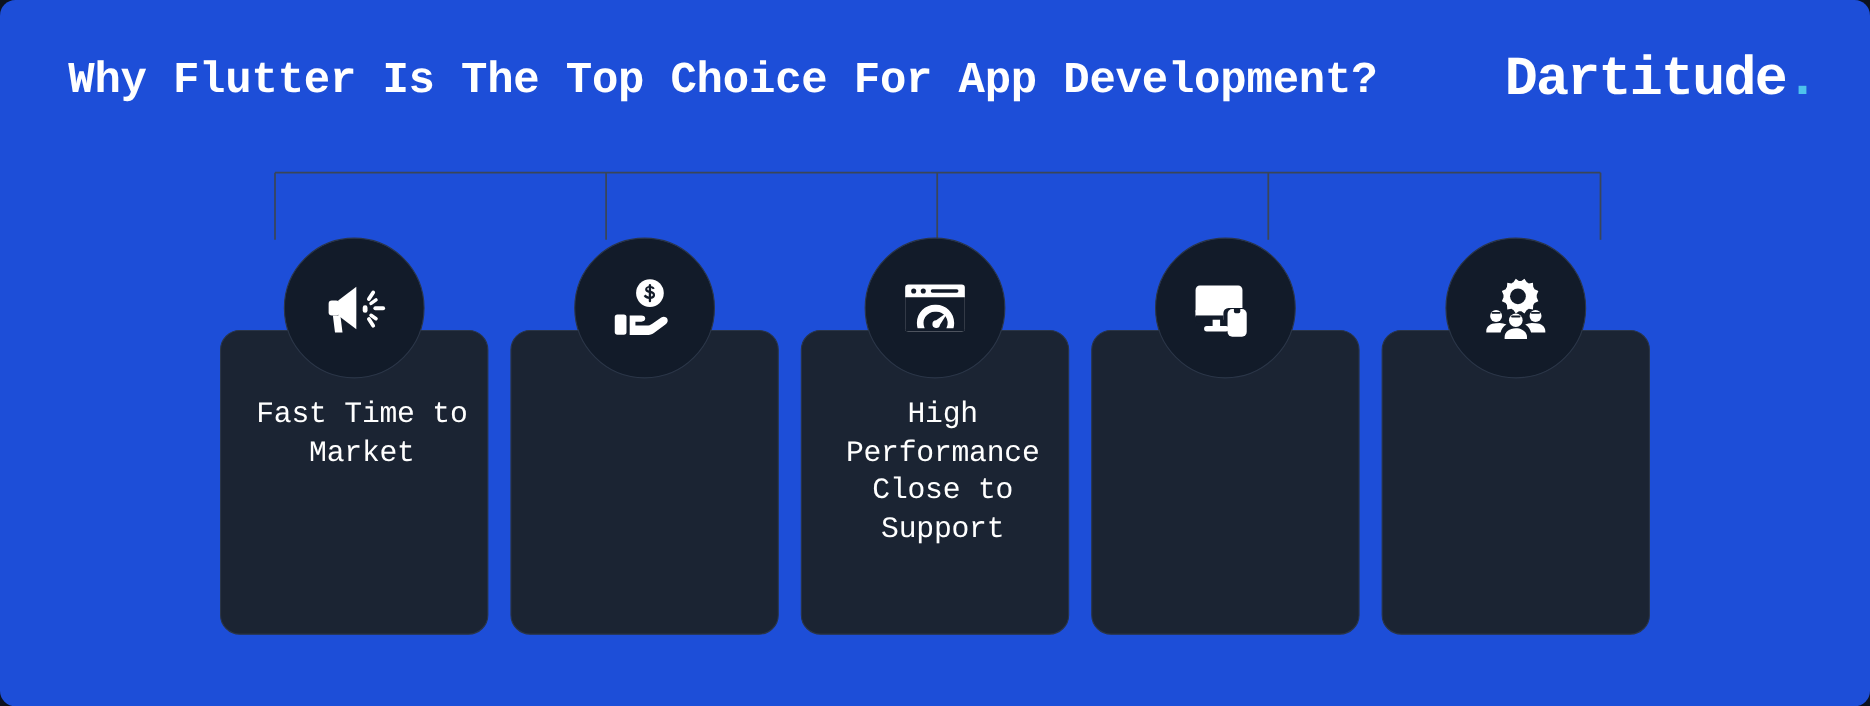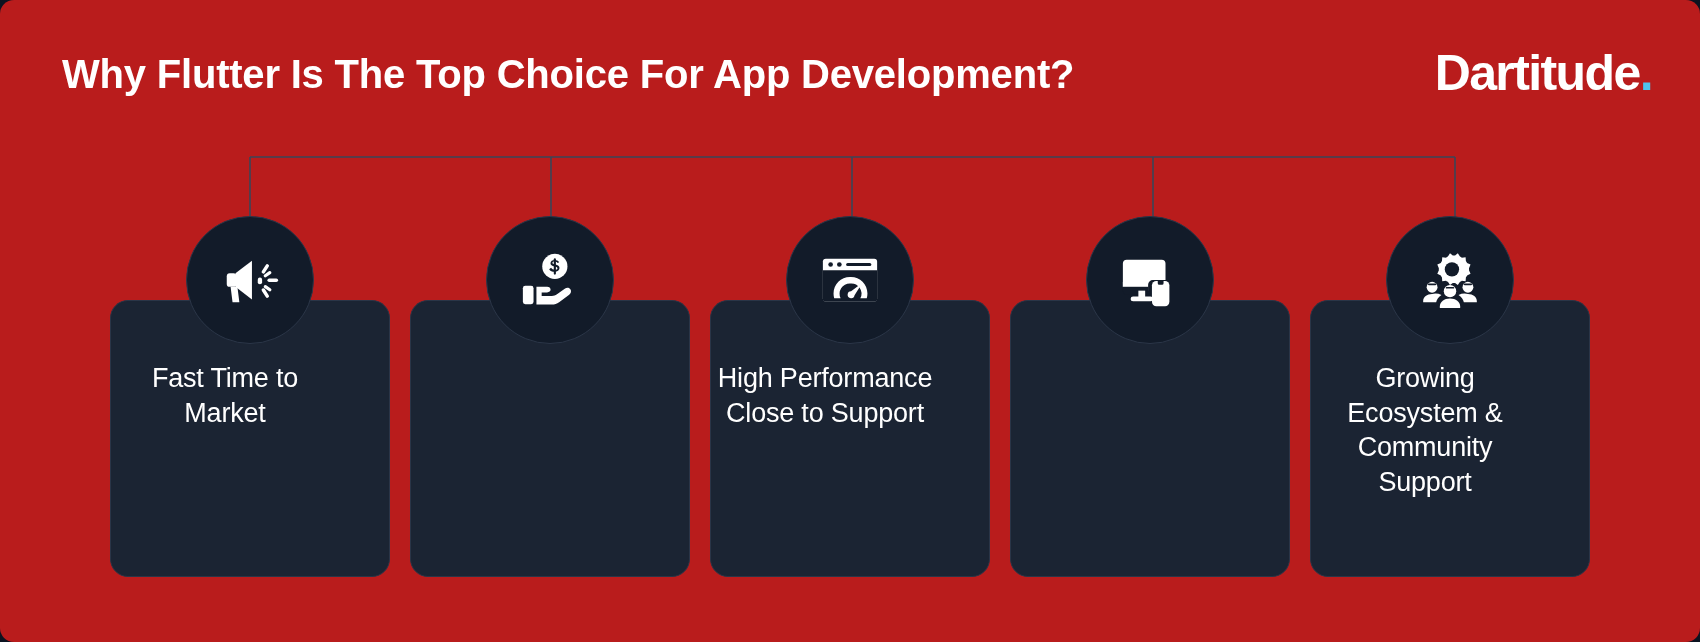--- a/index.html
+++ b/index.html
@@ -5,23 +5,24 @@
   * { margin:0; padding:0; box-sizing:border-box; }
   html, body {
     width:1700px; height:642px;
     background:#0c1320;
     font-family:"Liberation Sans", sans-serif;
     overflow:hidden;
   }
   #slide {
     position:relative;
     width:1700px; height:642px;
-    background:#b91c1c;
+    background:#1d4ed8;
     border-radius:14px;
     overflow:hidden;
+    font-family:Liberation Mono, monospace;
   }
 
   
   #header {
     position:absolute;
     left:0; top:0; width:100%; height:150px;
   }
   #page-title {
     position:absolute;
     left:62px; top:52px;
@@ -50,29 +51,29 @@
   #cards {
     position:absolute;
     left:0; top:300px;
     width:1700px;
     display:flex;
     justify-content:center;
     gap:20px;
   }
   .card {
     position:relative;
-    width:280px;
+    width:244px;
     height:277px;
     background:#1b2troubleshoot;
     background:#1b2433;
     border:1px solid #2a3547;
     border-radius:18px;
     display:flex;
     align-items:flex-start;
-    justify-content:flex-start;
+    justify-content:flex-end;
     padding-top:60px;
   }
   .card-label {
     width:228px;
     text-align:center;
     color:#ffffff;
     font-size:27px;
     line-height:1.28;
     font-weight:500;
     letter-spacing:-0.2px;
@@ -198,17 +199,16 @@
             <path d="M32 51c-6 0-10.5 3.6-10.5 8.2V61h21v-1.8c0-4.6-4.5-8.2-10.5-8.2z"></path>
             <circle cx="13.5" cy="39.5" r="5.6"></circle>
             <path d="M13.5 46.4c-5.3 0-9.2 3.2-9.2 7.2V55h13.4c.6-3.2 2.6-5.9 5.5-7.6a15 15 0 0 0-9.7-1z"></path>
             <circle cx="50.5" cy="39.5" r="5.6"></circle>
             <path d="M50.5 46.4c5.3 0 9.2 3.2 9.2 7.2V55H46.3c-.6-3.2-2.6-5.9-5.5-7.6a15 15 0 0 1 9.7-1z"></path>
             <path d="M10 36.5h7M47 36.5h7" stroke="#121b29" stroke-width="1.6" stroke-linecap="round" fill="none"></path>
             <path d="M28.5 40h7" stroke="#121b29" stroke-width="1.8" stroke-linecap="round" fill="none"></path>
           </g>
         </svg>
       </div>
-      <div class="card-label">Growing Ecosystem &amp; Community Support</div>
     </div>
 
   </div>
 </div>
 
 </body></html>

